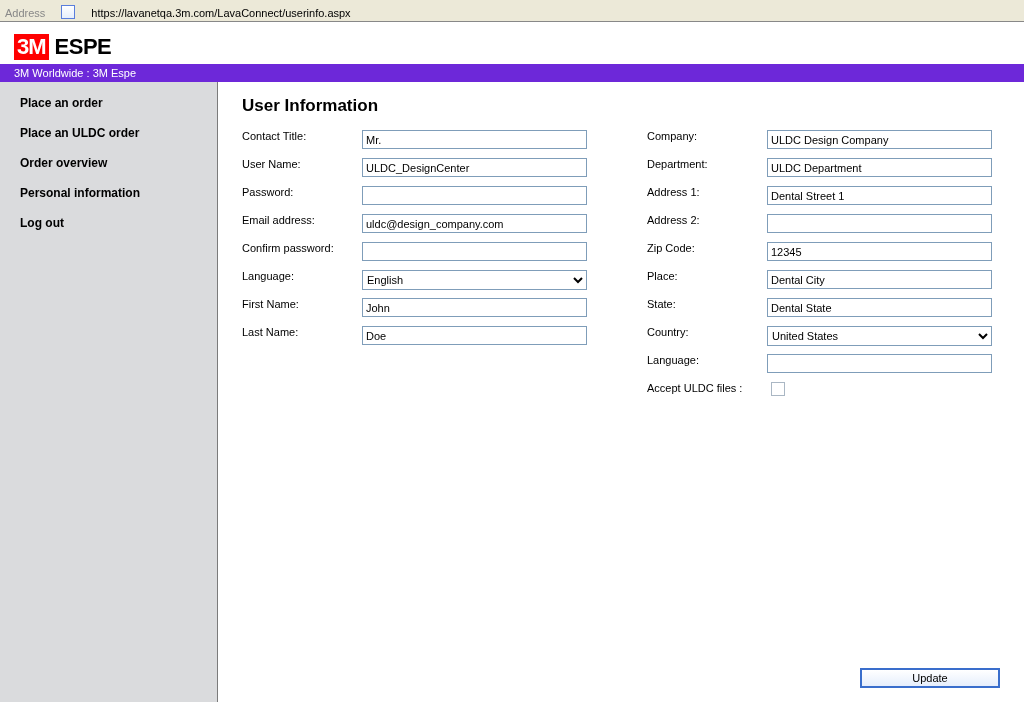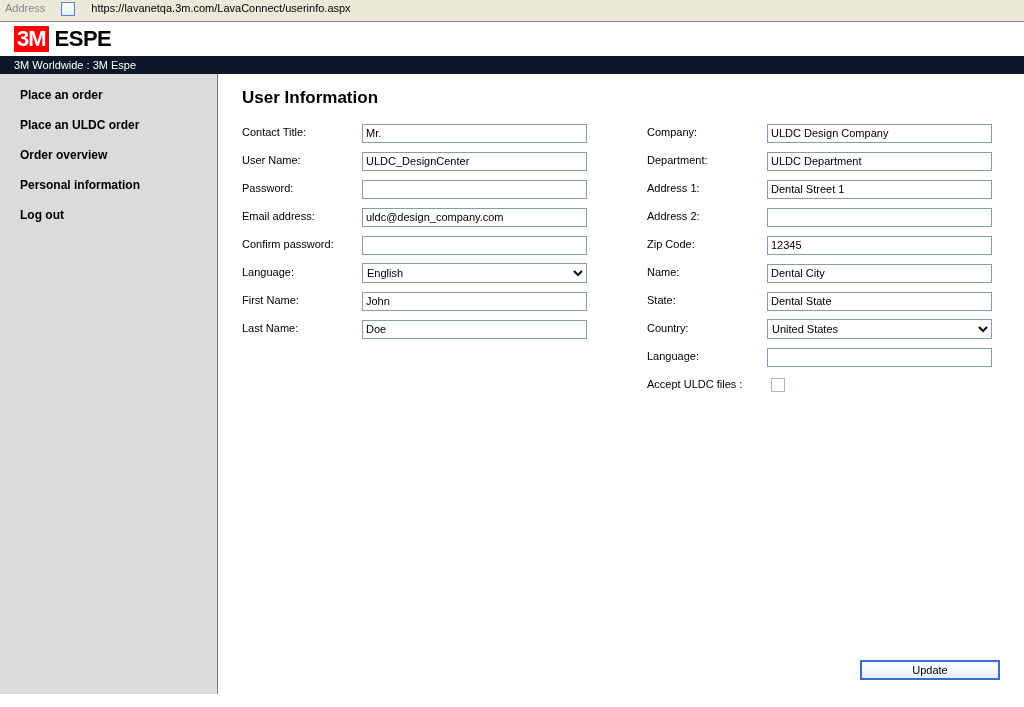--- a/index.html
+++ b/index.html
@@ -8,37 +8,37 @@
     font-family: Verdana, Arial, sans-serif;
     font-size: 11px;
     background: #fff;
     color: #000;
   }
   .address-bar {
     background: #ece9d8;
     border-bottom: 1px solid #888;
     padding: 2px 5px;
     display: flex;
-    align-items: flex-start;
+    align-items: flex-end;
     gap: 16px;
     height: 22px;
   }
   .address-bar .lbl { color: #888; font-size: 11px; }
   .address-bar .icon {
     width: 14px; height: 14px;
     border: 1px solid #5a7edc;
     background: linear-gradient(#fff,#e6eefc);
     display:inline-block;
   }
   .address-bar .url-box {
     flex: 0 0 auto;
     font-size: 11px;
   }
   .header {
-    padding: 4px 14px 4px 14px;
+    padding: 12px 14px 4px 14px;
   }
   .logo {
     display: inline-flex;
     align-items: center;
     gap: 2px;
   }
   .logo .threeM {
     background: #ff0000;
     color: #fff;
     font-weight: 900;
@@ -48,21 +48,21 @@
     letter-spacing: -1px;
   }
   .logo .espe {
     font-weight: 900;
     font-size: 22px;
     letter-spacing: -0.5px;
     margin-left: 4px;
     font-family: Arial, sans-serif;
   }
   .worldwide-bar {
-    background: #0f172a;
+    background: #6d28d9;
     color: #fff;
     padding: 3px 14px;
     font-size: 11px;
   }
   .body-area {
     display: flex;
     min-height: 620px;
   }
   .sidebar {
     width: 218px;
@@ -89,21 +89,20 @@
     font-weight: bold;
     margin-bottom: 14px;
   }
   .form-columns {
     display: flex;
     gap: 60px;
   }
   .form-col { }
   .form-row {
     display: flex;
-    align-items: center;
     margin-bottom: 6px;
     min-height: 22px;
   }
   .form-row .flabel {
     width: 120px;
     font-size: 11px;
     line-height: 1.2;
   }
   .form-row input[type="text"],
   .form-row input[type="password"] {
@@ -227,21 +226,21 @@
         </div>
         <div class="form-row">
           <span class="flabel">Address 2:</span>
           <input type="text" value="" style="">
         </div>
         <div class="form-row">
           <span class="flabel">Zip Code:</span>
           <input type="text" value="12345" style="">
         </div>
         <div class="form-row">
-          <span class="flabel">Name:</span>
+          <span class="flabel">Place:</span>
           <input type="text" value="Dental City" style="">
         </div>
         <div class="form-row">
           <span class="flabel">State:</span>
           <input type="text" value="Dental State" style="">
         </div>
         <div class="form-row">
           <span class="flabel">Country:</span>
           <select>
             <option>United States</option>

